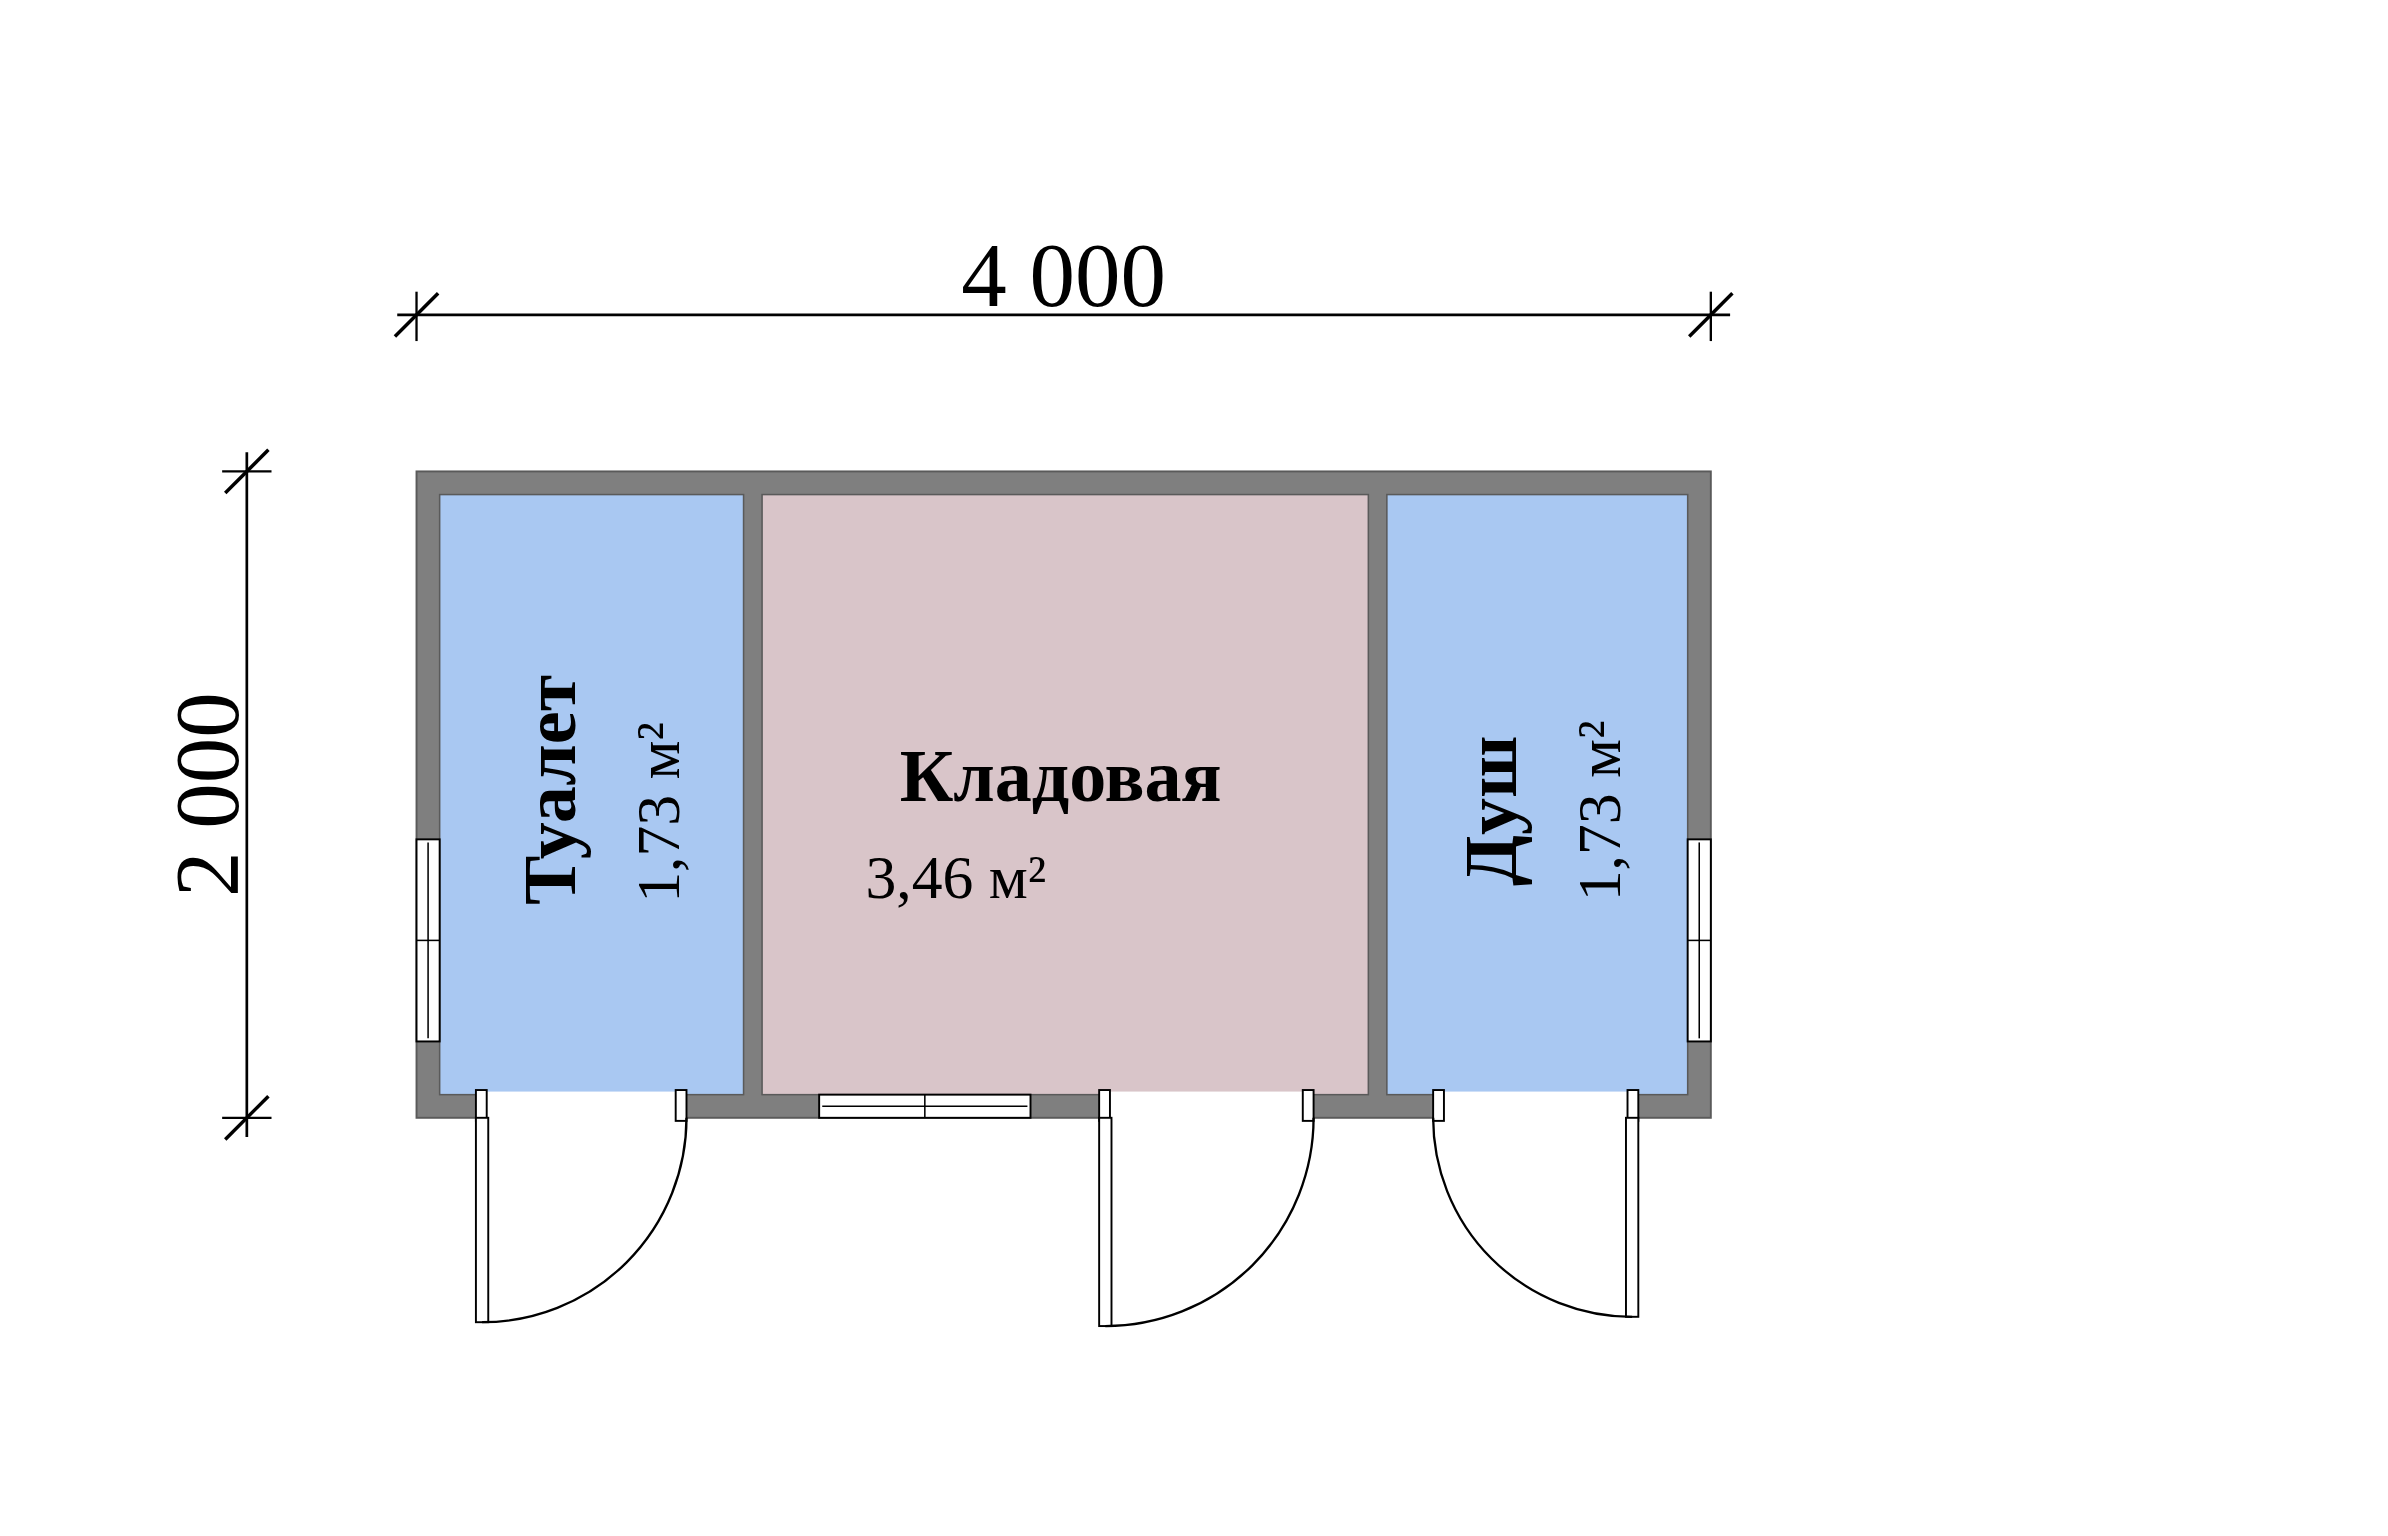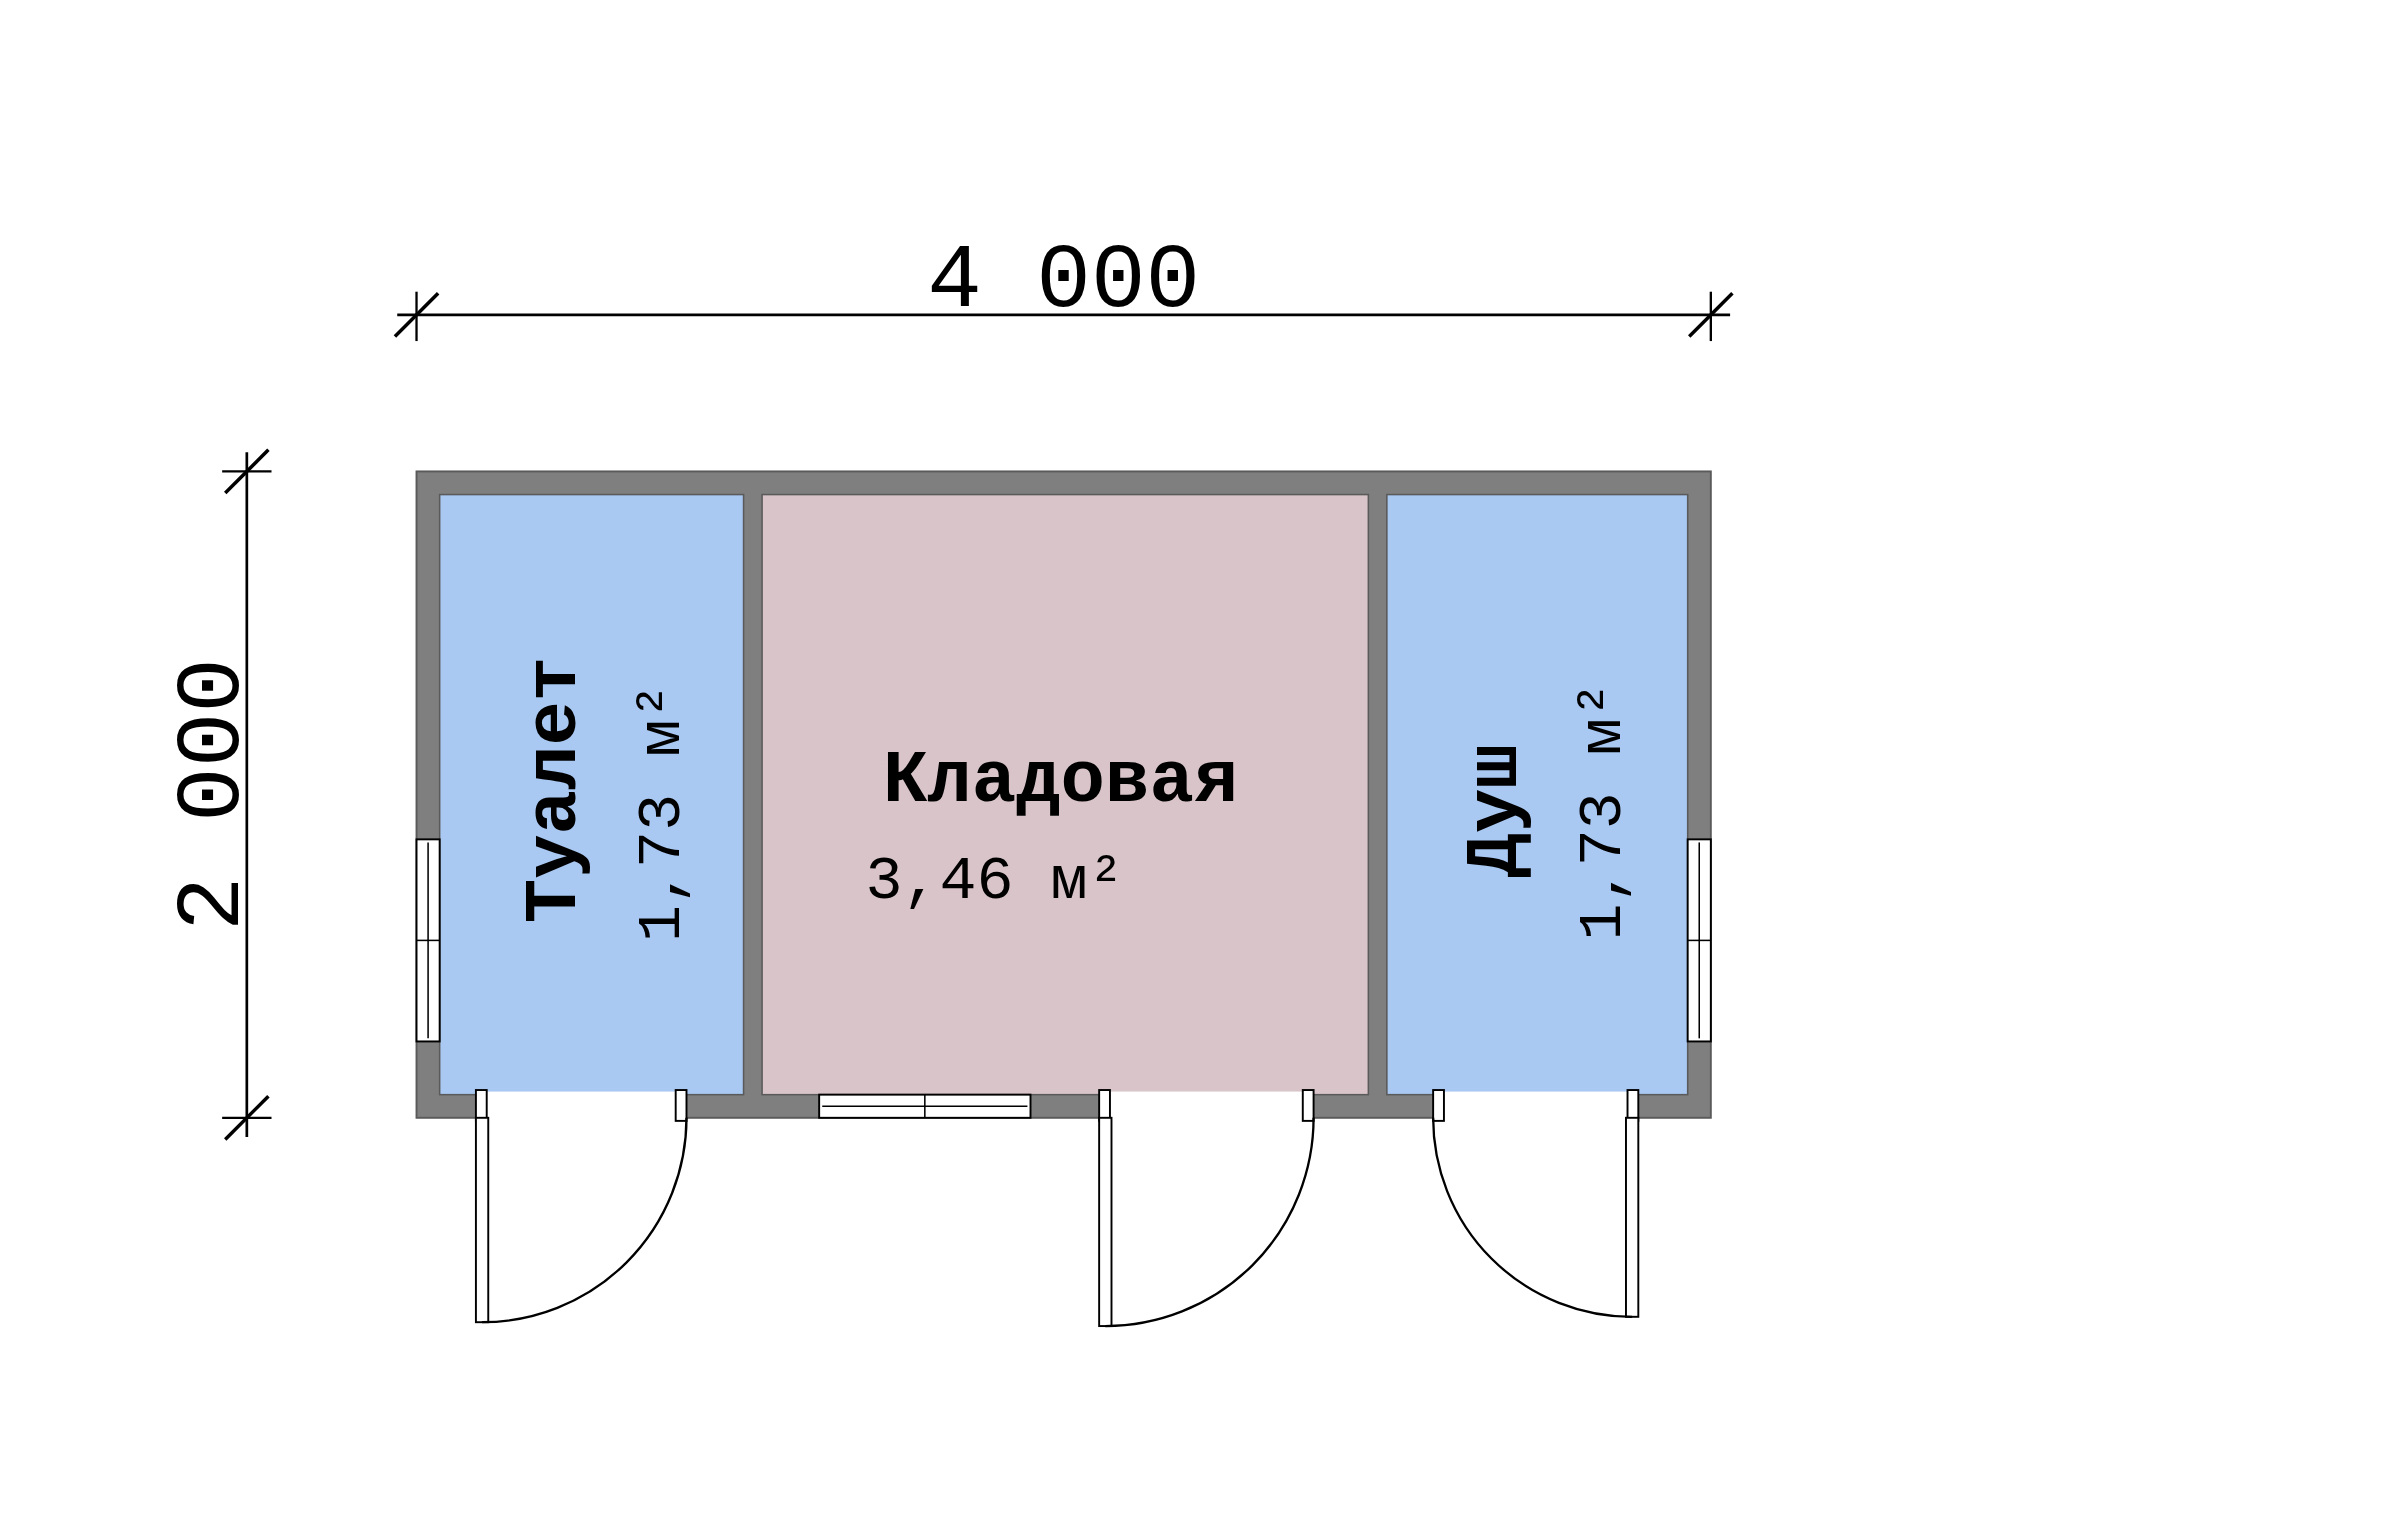--- a/index.html
+++ b/index.html
@@ -4,21 +4,21 @@
 <style>
   html, body {
     margin: 0;
     padding: 0;
   }
   .stage {
     position: relative;
     width: 1889px;
     height: 1536px;
     background: var(--background, #ffffff);
-    font-family: Liberation Mono, monospace;
+    font-family: Liberation Serif, serif;
     overflow: hidden;
   }
   .stage svg {
     display: block;
     width: 100%;
     height: 100%;
   }
   .wall {
     fill: var(--wall, #7f7f7f);
     stroke: var(--wall-edge, #595959);

